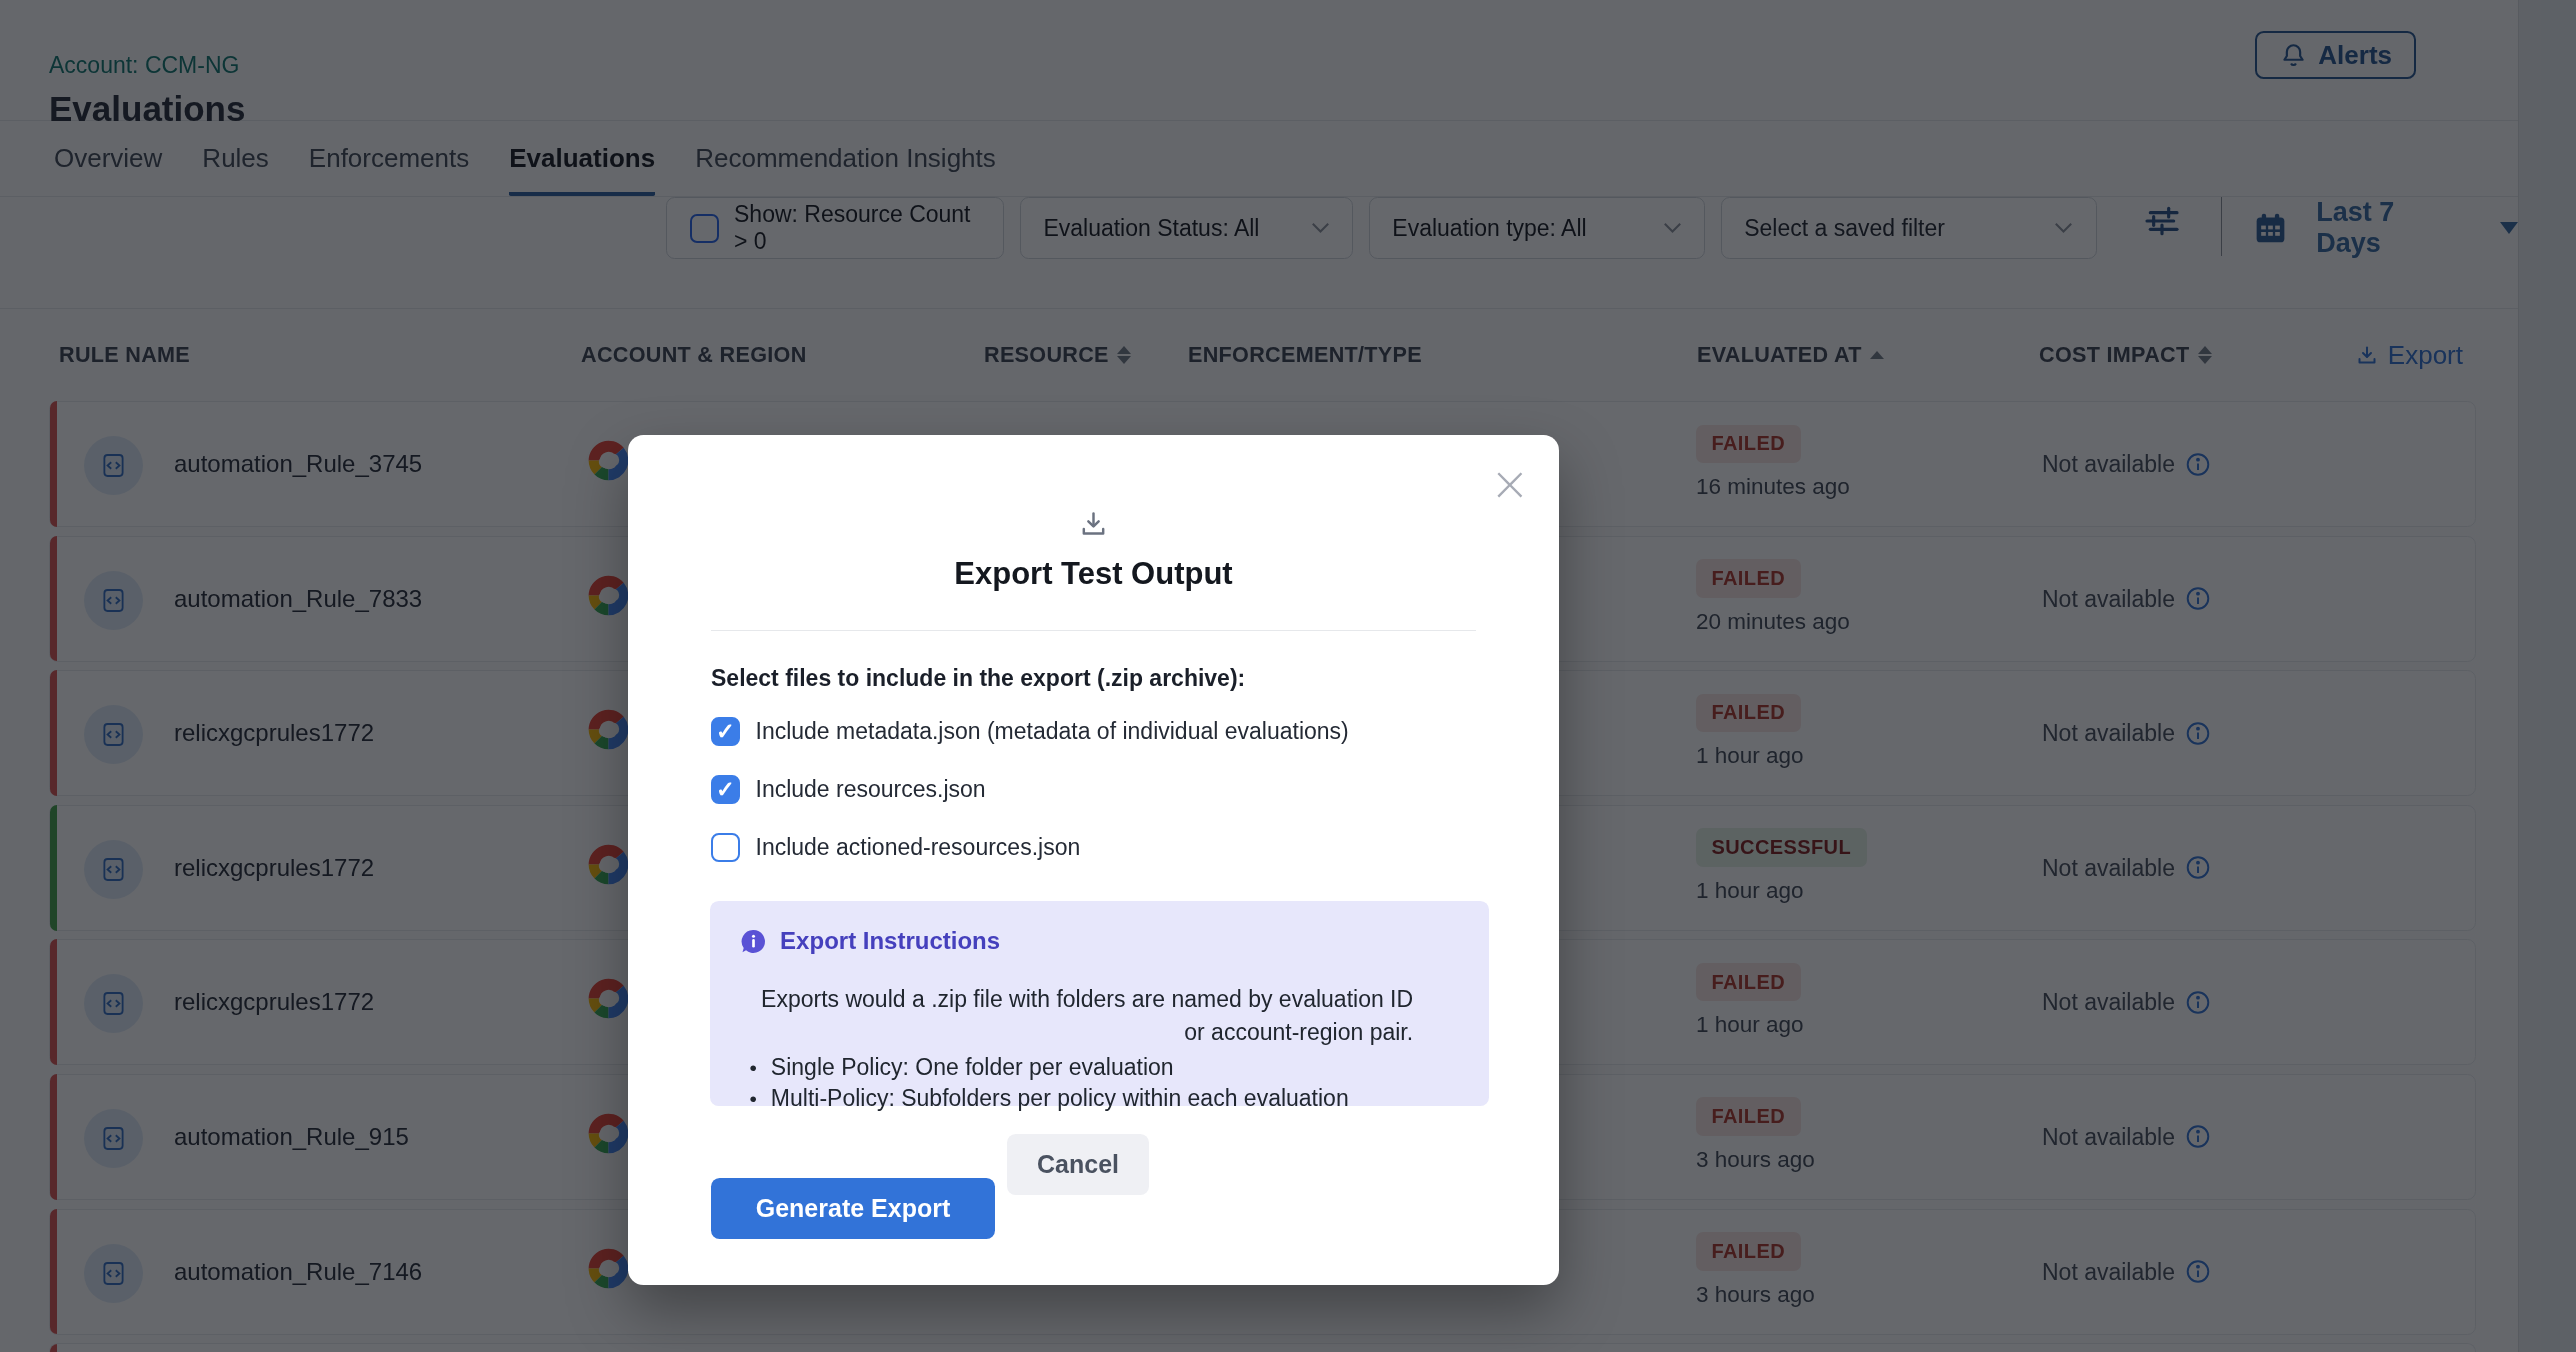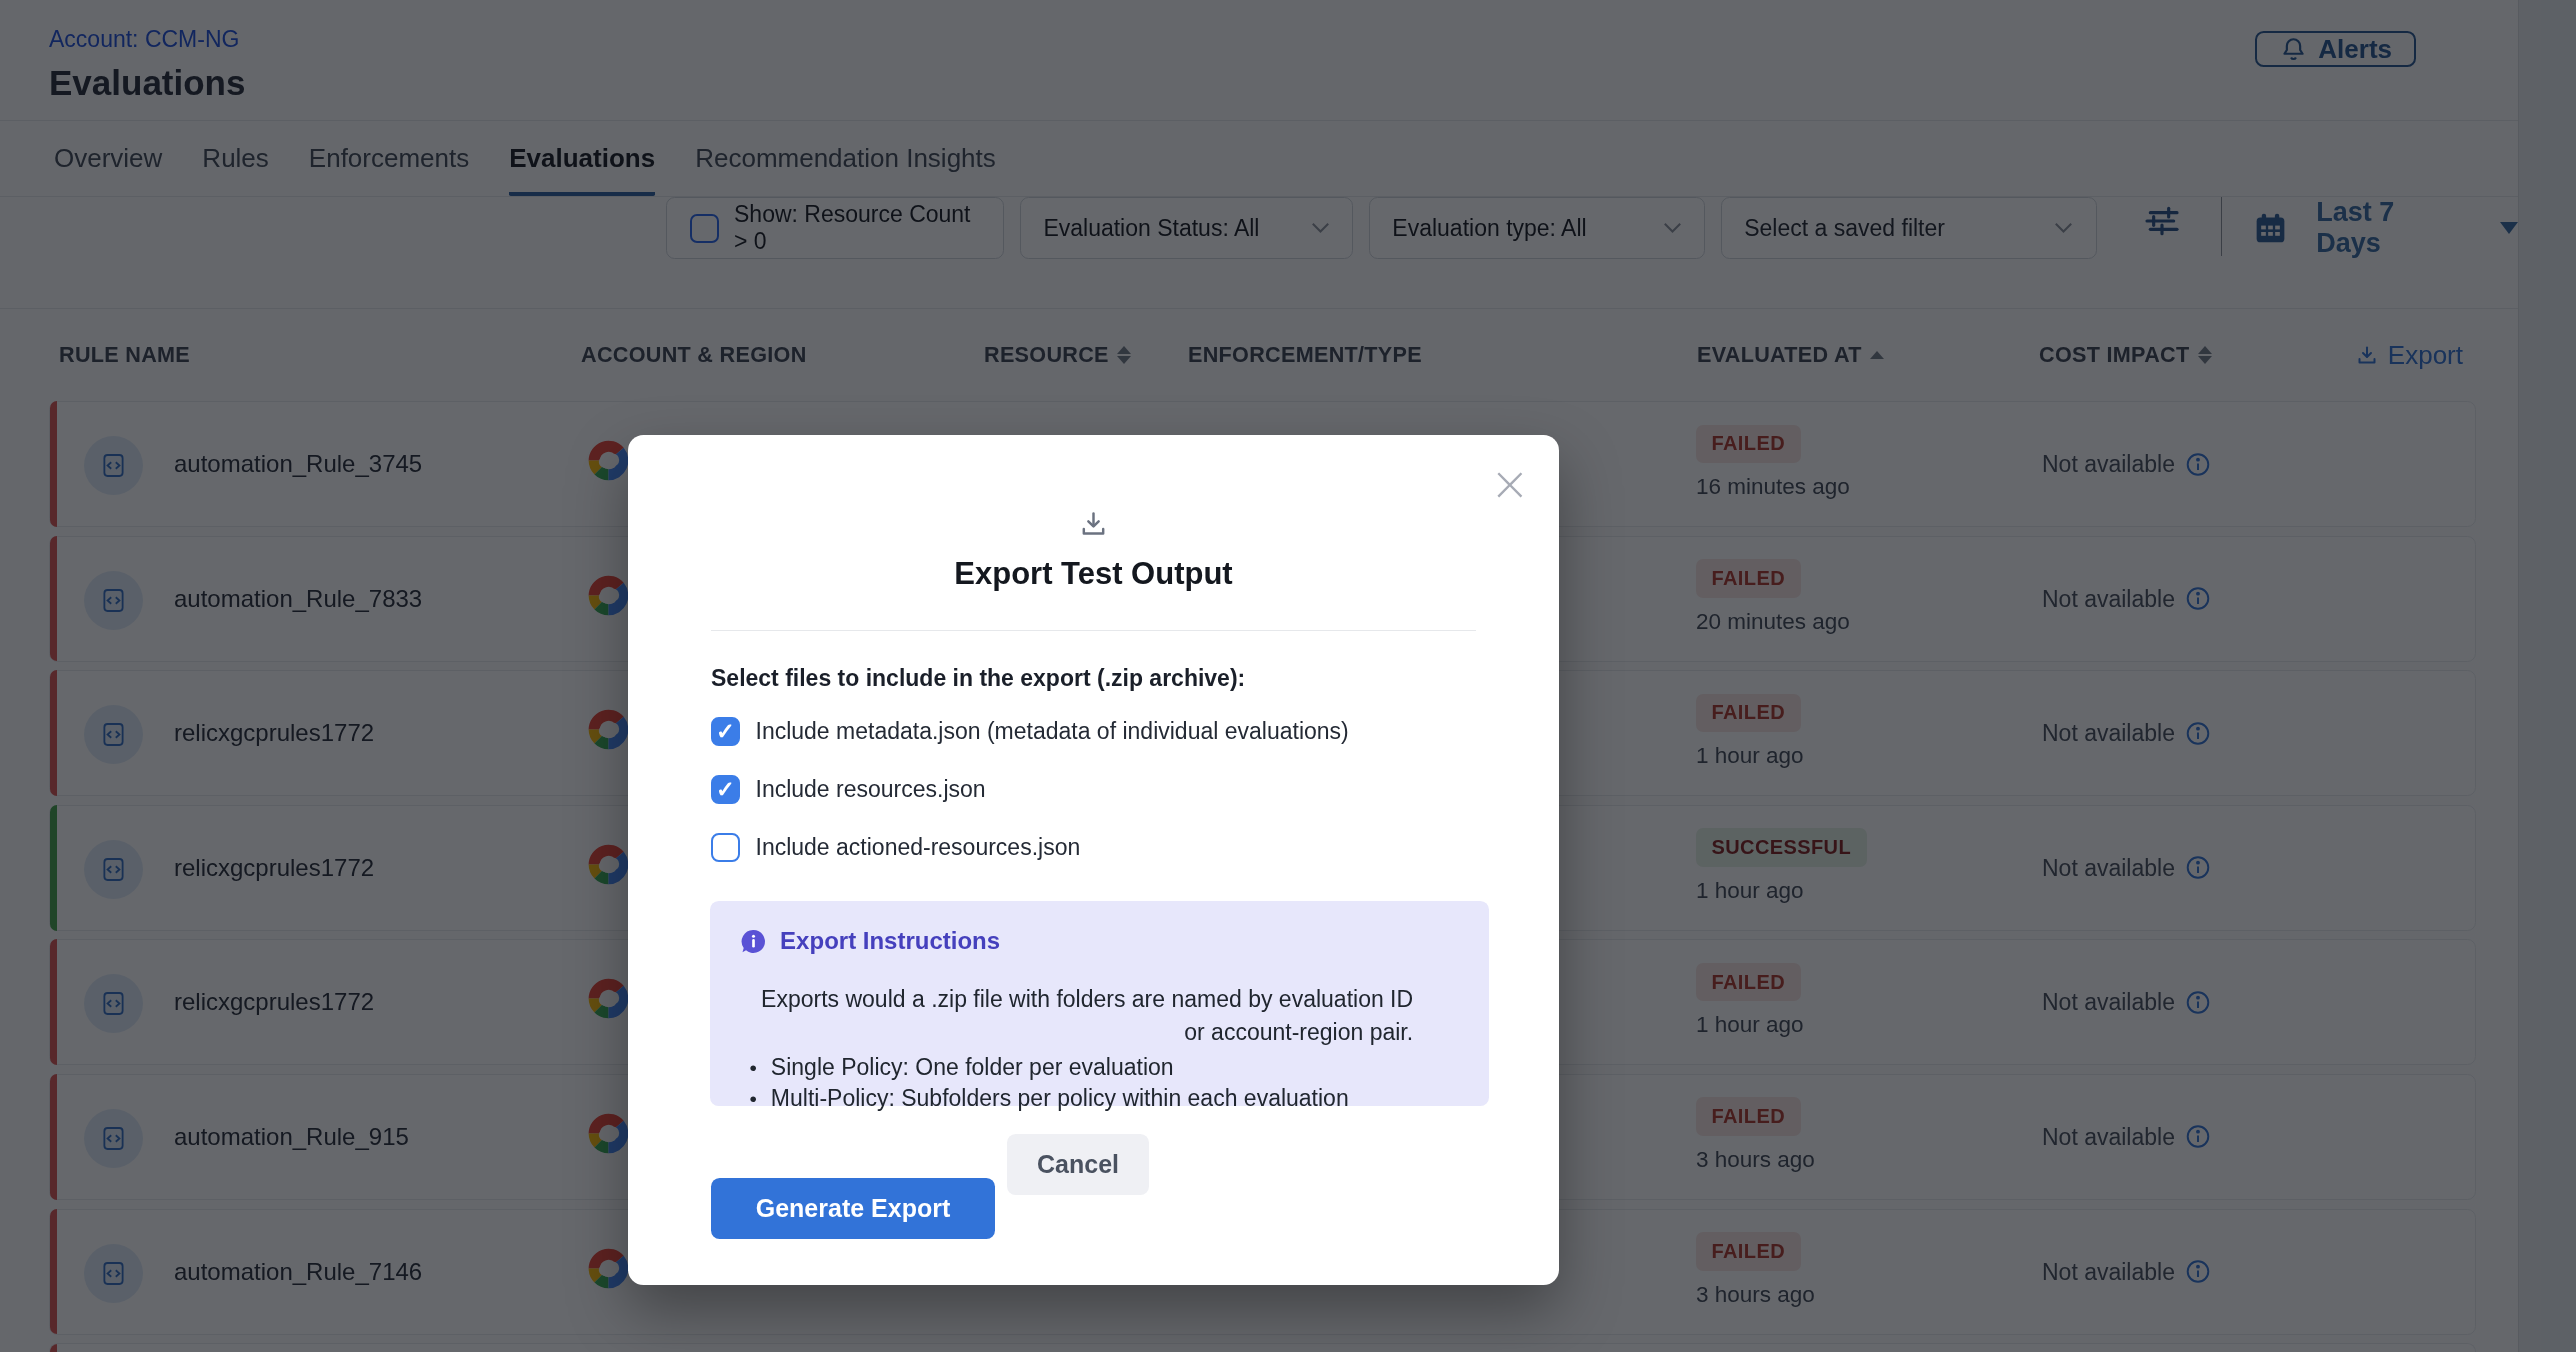--- a/index.html
+++ b/index.html
@@ -3,23 +3,23 @@
 <meta charset="utf-8">
 <style>
   * { margin:0; padding:0; box-sizing:border-box; }
   html,body { width:2576px; height:1353px; overflow:hidden; }
   body { font-family:"Liberation Sans", sans-serif; background:#e9ecef; position:relative; color:#1f2430; }
 
   .app { position:absolute; top:0; left:0; width:2519px; height:1353px; background:#fbfcfd; border-right:1.7px solid #d8dbde; }
 
   
   .hdr { height:121px; border-bottom:0.9px solid #e3e6e9; position:relative; padding:26px 52px 0 49px; }
-  .acct { font-size:23px; color:#1d4ed8; cursor:pointer; display:inline-block; }
+  .acct { font-size:23px; color:#0f766e; cursor:pointer; display:inline-block;margin-top:26px; }
   .pg-title { font-size:35px; font-weight:bold; color:#252b36; margin-top:10.4px; }
-  .alerts-btn { position:absolute; right:102px; top:31px; width:161px; height:36px; border:2.2px solid #24548f; border-radius:8.6px;
+  .alerts-btn { position:absolute; right:102px; top:31px; width:161px; height:48px; border:2.2px solid #24548f; border-radius:8.6px;
     display:flex; align-items:center; justify-content:center; gap:10.4px; color:#24548f; font-size:26px; font-weight:bold; cursor:pointer; background:transparent; }
 
   
   .tabs { height:76px; border-bottom:0.9px solid #e3e6e9; display:flex; gap:40px; padding-left:54px; align-items:stretch; }
   .tab { display:flex; align-items:center; font-size:26px; color:#3f4854; cursor:pointer; border-bottom:4.3px solid transparent; padding-top:3.5px; }
   .tab.active { font-weight:bold; color:#14181f; border-bottom-color:#2b5d9e; border-radius:1.7px; }
 
   
   .fbar { height:112px; border-bottom:0.9px solid #e3e6e9; display:flex; align-items:flex-start; padding-left:666px; gap:15.5px; }
   .fctl { height:62px; border:0.9px solid #cfd4da; border-radius:8.6px; display:flex; align-items:center; padding:0 22.5px; background:#fff; font-size:23px; color:#14181f; cursor:pointer; }

